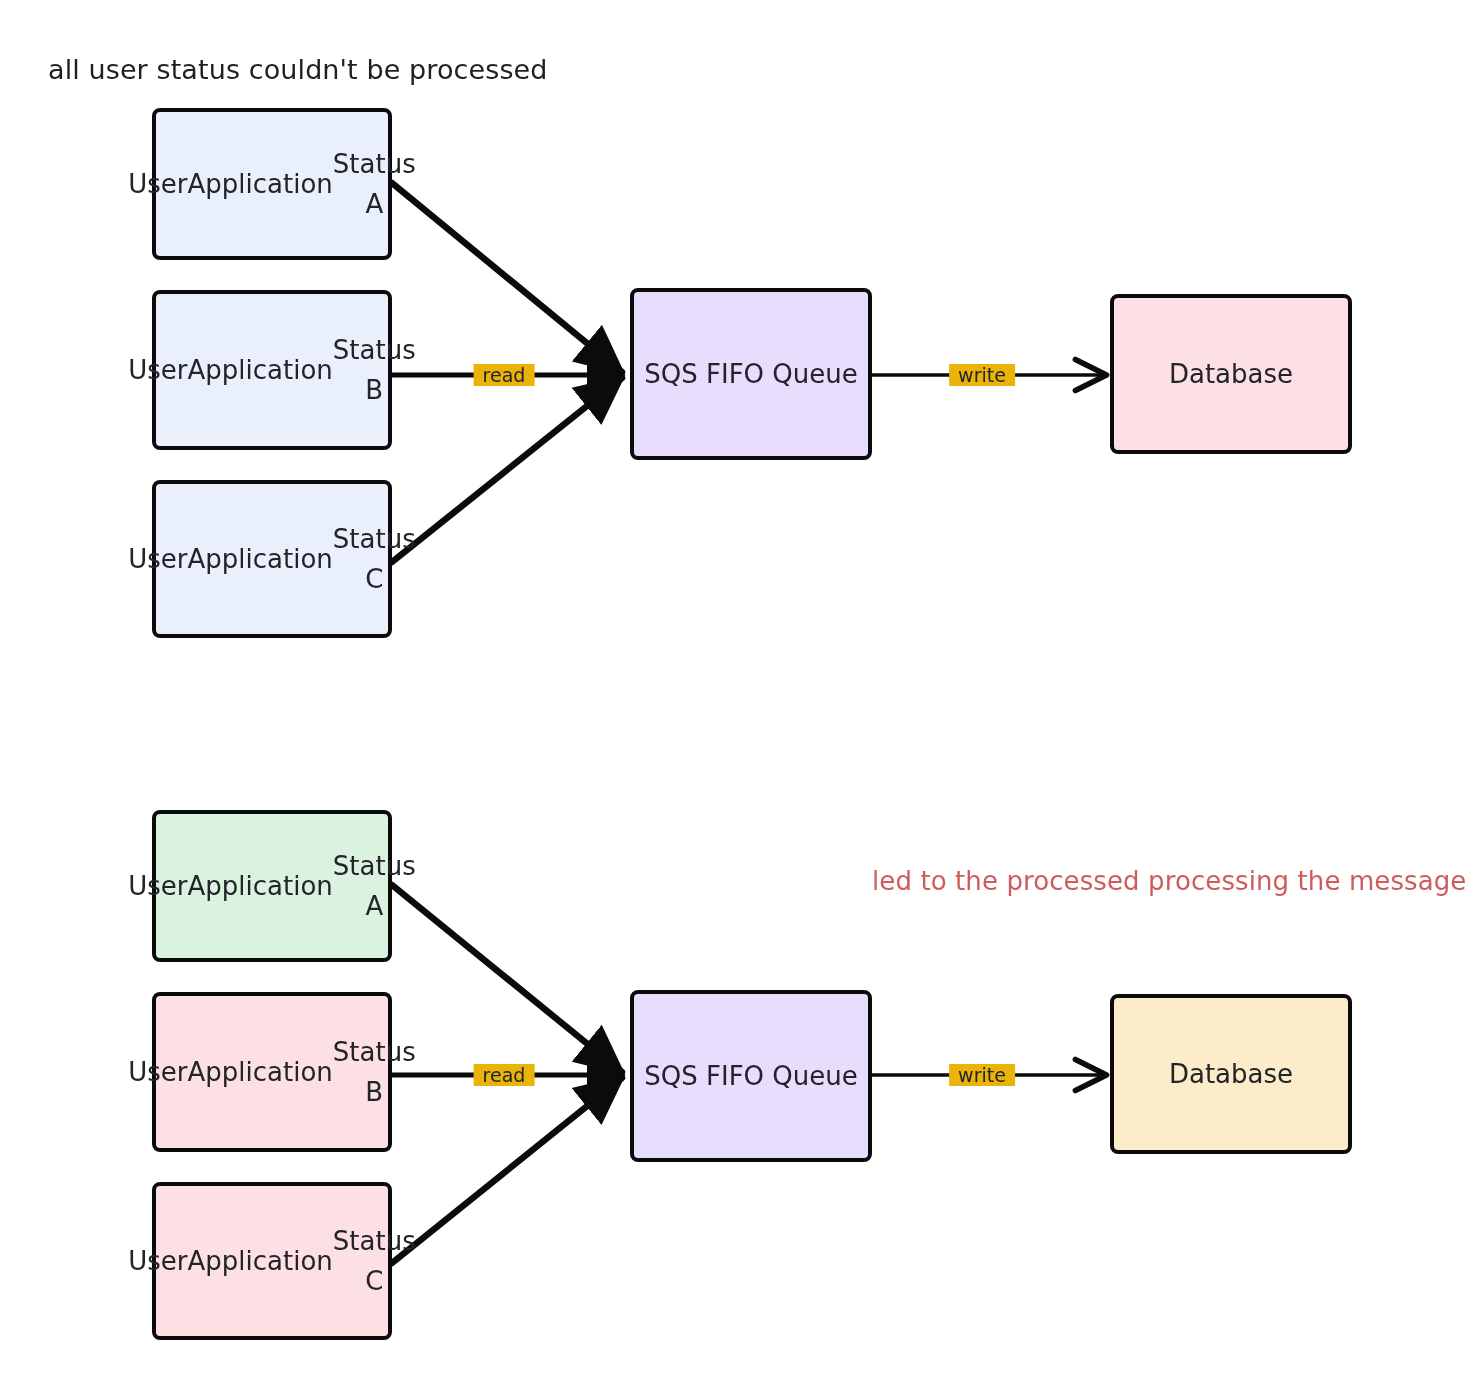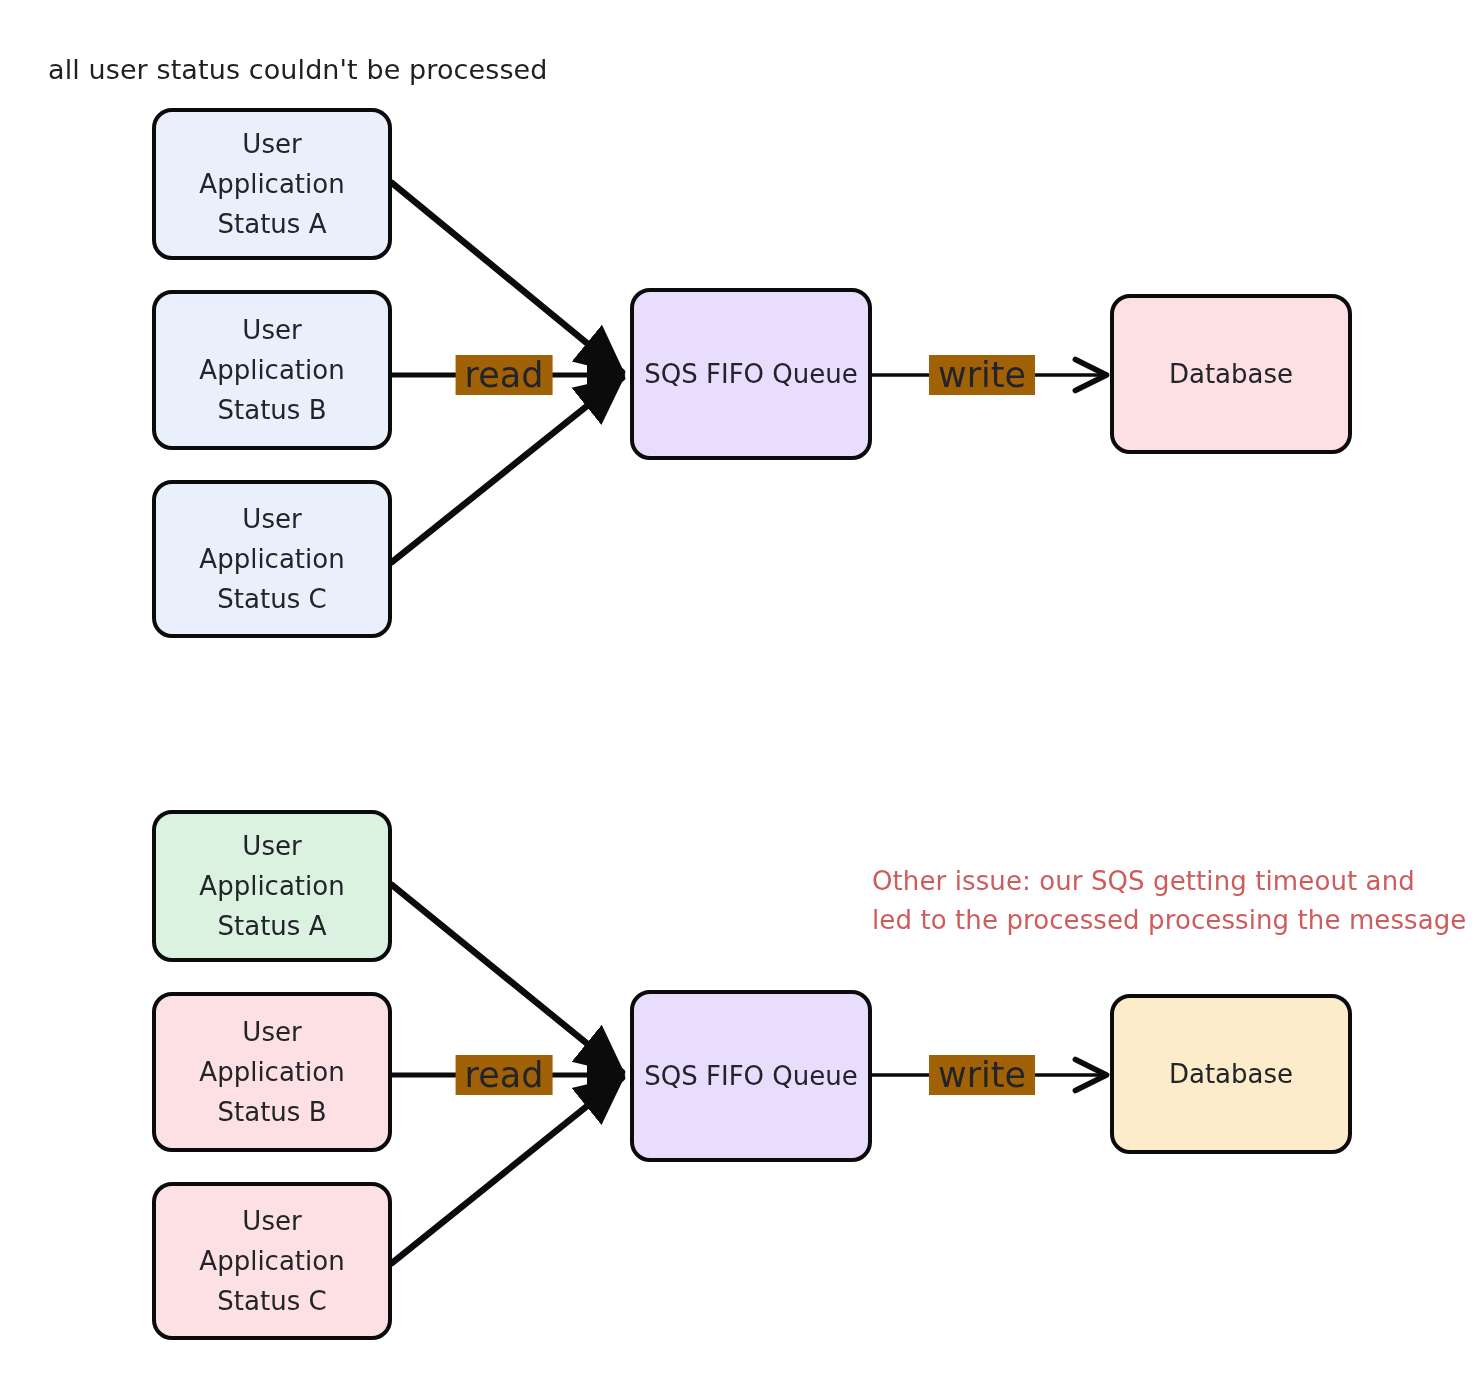--- a/index.html
+++ b/index.html
@@ -40,38 +40,38 @@
     white-space: nowrap;
     letter-spacing: 0.1px;
   }
   .annotation .ann-line {
     display: block;
   }
   .node-box {
     position: absolute;
     box-sizing: border-box;
     border: 4px solid #0b0b0b;
-    border-radius: 20px;
+    border-radius: 8px;
     display: flex;
-    flex-direction: column;
+    flex-direction: row;
     align-items: center;
     justify-content: center;
     font-size: 26px;
     line-height: 40px;
     color: #22242a;
     text-align: center;
   }
   .node-box .node-line {
     display: block;
   }
   .edge-label {
     position: absolute;
-    font-size: 35px;
+    font-size: 19px;
     color: #22242a;
-    background: #a16207;
+    background: #eab308;
     padding: 0 9px;
     white-space: nowrap;
     transform: translate(-50%, -50%);
   }
 </style>
 </head>
 <body>
 
 <div id="canvas">
 
@@ -132,21 +132,20 @@
   <div class="node-box" style="left:1110px; top:294px; width:242px; height:160px; background:#fde0e3;">
     <span class="node-line">Database</span>
   </div>
 
   <div class="edge-label" style="left:504px; top:375px;">read</div>
 
   <div class="edge-label" style="left:982px; top:375px;">write</div>
 
 
   <div class="annotation" style="left:872px; top:862px; color:#cf5c5c;">
-    <span class="ann-line">Other issue: our SQS getting timeout and</span>
     <span class="ann-line">led to the processed processing the message</span>
   </div>
 
   <div class="node-box" style="left:152px; top:810px; width:240px; height:152px; background:#dbf2e1;">
     <span class="node-line">User</span>
     <span class="node-line">Application</span>
     <span class="node-line">Status A</span>
   </div>
 
   <div class="node-box" style="left:152px; top:992px; width:240px; height:160px; background:#fde0e3;">

